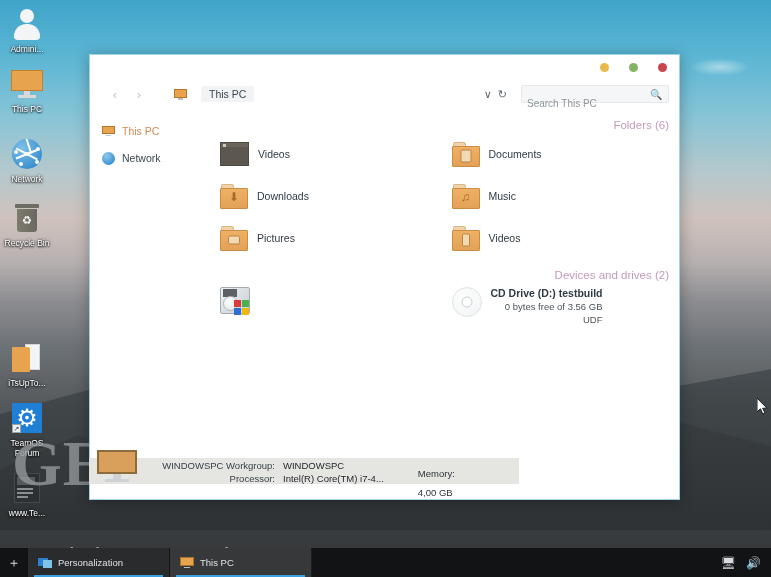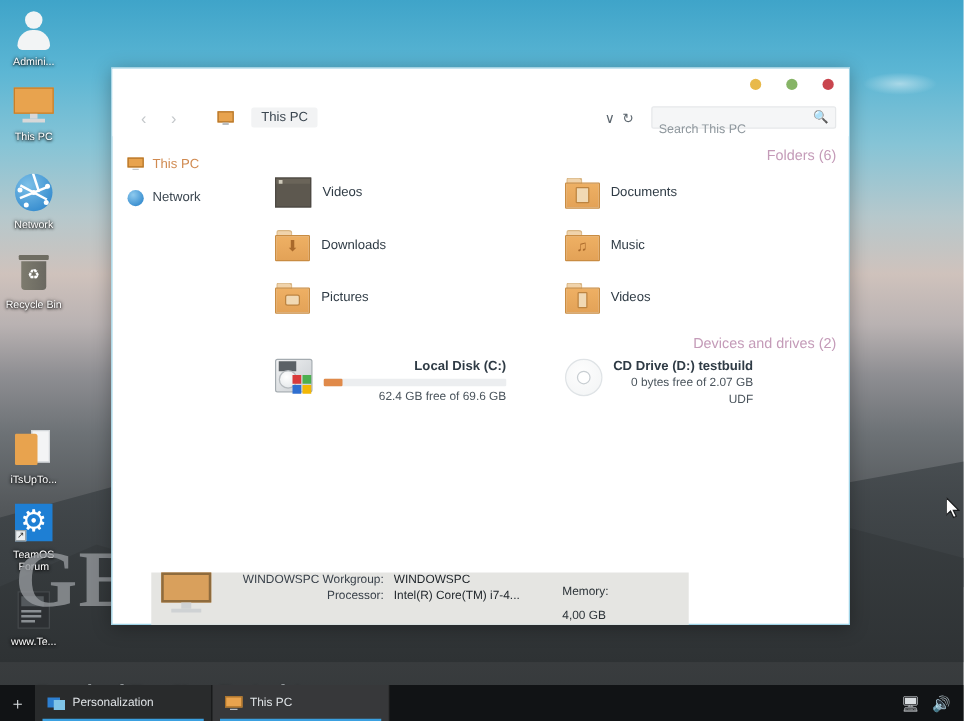--- a/index.html
+++ b/index.html
@@ -274,23 +274,23 @@
   .cd { width: 30px; height: 30px; border-radius: 50%;
      background: radial-gradient(circle at 42% 35%, #fdfdfd, #f2f4f5);
      border: 1px solid #dfe3e6; position: relative; flex-shrink: 0; }
   .cd::after {
     content:""; position:absolute; left:50%; top:50%; transform:translate(-50%,-50%);
     width:9px; height:9px; border-radius:50%; background:#fff; border:1px solid #c8ced2;
   }
 
   
   #details {
-    position: absolute; left: 89px; top: 458px; width: 430px; height: 42px;
+    position: absolute; left: 89px; top: 458px; width: 430px; height: 26px;
     background: rgba(225,225,222,.88);
-    display: flex; align-items: flex-start; padding-left: 8px; gap: 10px; margin-left: 32px;
+    display: flex; align-items: flex-end; padding-left: 8px; gap: 10px;
   }
   #details .pcmon { width: 40px; height: 34px; position: relative; flex-shrink: 0;}
   #details .pcmon .scr { position:absolute; left:0; top:0; width:40px; height:24px; background:#d9a05c; border:2px solid #8e6b3d;}
   #details .pcmon .st { position:absolute; left:16px; top:24px; width:8px; height:5px; background:#cfd2d4;}
   #details .pcmon .bs { position:absolute; left:8px; top:29px; width:24px; height:3px; background:#cfd2d4;}
   #details .rows { display: flex; flex-direction: column; gap: 2px; }
   #details .row { display: flex; gap: 8px; font-size: 9.5px; color: #2c3338; }
   #details .lblr { min-width: 128px; text-align: right; color: #39414a; }
   #details .valr { color: #1d2328; }
   #details .memblk { margin-left: 24px; display: flex; gap: 8px; font-size: 9.5px; color: #2c3338; align-self: flex-start; margin-top: 10px; flex-direction: column;}
@@ -532,34 +532,27 @@
           <div class="drive">
             <div class="hdd">
               <div class="case"></div>
                 <div class="lbl"></div>
                 <div class="disc"></div>
               <div class="q q1"></div>
                 <div class="q q2"></div>
                 <div class="q q3"></div>
                 <div class="q q4"></div>
             </div>
-            <div>
-              <div class="dname">Local Disk (C:)</div>
-              <div class="bar-track">
-                <div class="bar-fill" id="cbar" style="width: 10%;"></div>
-              </div>
-              <div class="dsub2">62.4 GB free of 69.6 GB</div>
-            </div>
           </div>
 
           <div class="drive">
             <div class="cd"></div>
             <div>
               <div class="dname">CD Drive (D:) testbuild</div>
-              <div class="dsub">0 bytes free of 2.07 GB</div>
+              <div class="dsub">0 bytes free of 3.56 GB</div>
               <div class="dsub">UDF</div>
             </div>
           </div>
 
         </div>
       </div>
     </div>
   </div>
 
   <div id="details">

